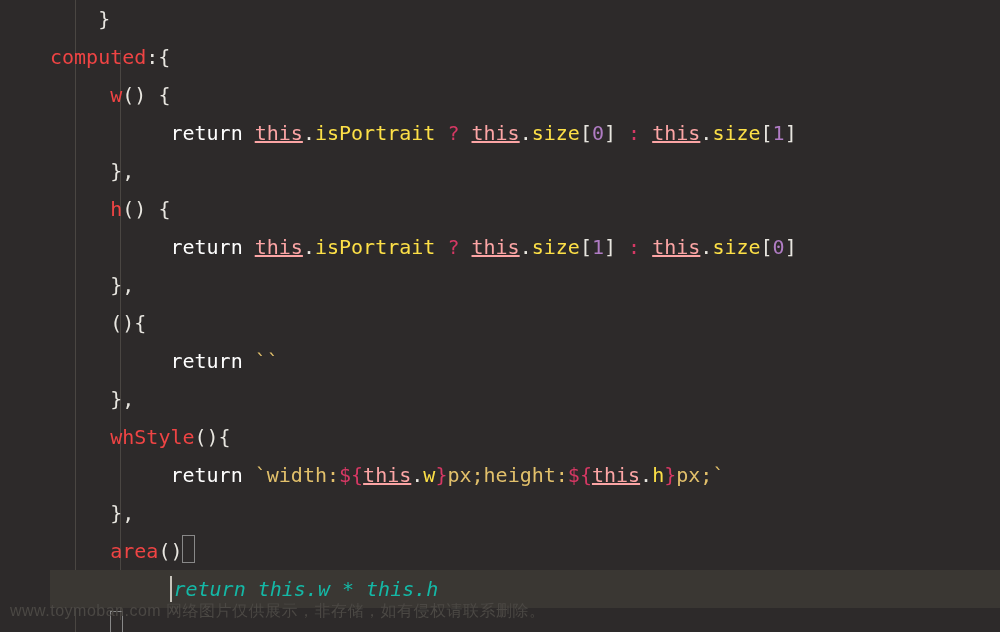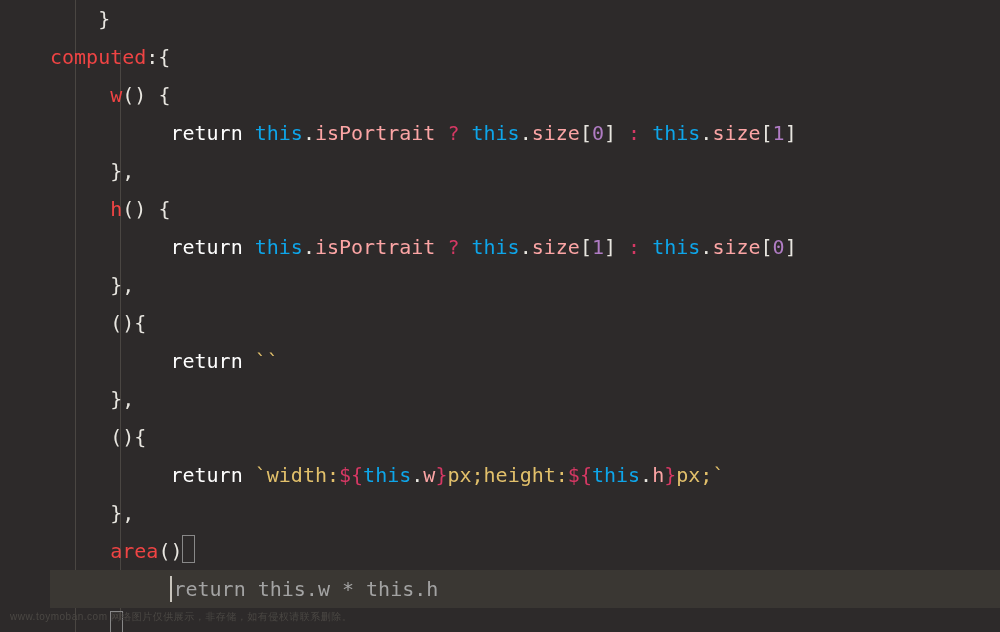--- a/index.html
+++ b/index.html
@@ -30,33 +30,34 @@
     width: 1px;
     background: #4a4642;
     top: 0;
     bottom: 0;
   }
   .g1 { left: 75px; height: 632px; top: 0; }
   .g2 { left: 120px; height: 570px; top: 50px; }
   
   .kw   { color: #ffffff; text-align: center; }
   .fn   { color: #ef4444; }
-  .id   { color: #fca5a5; }
-  .this { color: #0ea5e9; }
+  .id   { color: #fde047; }
+  .this { color: #fca5a5; text-decoration: underline; }
   .punc { color: #e8e6e0; }
   .op   { color: #d63864; }
   .num  { color: #b07cc4; }
   .str  { color: #e2c06b; }
   .tmpl { color: #d63864; }
   .suggestion-line {
     background: #3a3733;
     height: 38px;
   }
   .suggestion {
-    color: #a3a3a3;
+    color: #14b8a6;
+    font-style: italic;
   }
   .cursor-box {
     display: inline-block;
     border: 1px solid #888;
     width: 13px;
     height: 28px;
     vertical-align: middle;
     margin-top: -4px;
   }
   .cursor-bar {
@@ -64,21 +65,21 @@
     width: 2px;
     height: 26px;
     background: #c8c4bc;
     vertical-align: middle;
     margin-right: 1px;
   }
   .watermark {
     position: absolute;
     bottom: 6px;
     left: 10px;
-    font-size: 10px;
+    font-size: 16px;
     color: #4b4844;
     font-family: sans-serif;
     letter-spacing: 0.5px;
   }
 </style>
 </head>
 <body>
 
 <div class="editor">
   <div class="indent-guide g1"></div>
@@ -99,21 +100,21 @@
   <div class="line"><span>          </span><span class="kw">return</span><span> </span><span class="this">this</span><span class="punc">.</span><span class="id">isPortrait</span><span> </span><span class="op">?</span><span> </span><span class="this">this</span><span class="punc">.</span><span class="id">size</span><span class="punc">[</span><span class="num">1</span><span class="punc">]</span><span> </span><span class="op">:</span><span> </span><span class="this">this</span><span class="punc">.</span><span class="id">size</span><span class="punc">[</span><span class="num">0</span><span class="punc">]</span></div>
 
   <div class="line"><span>     </span><span class="punc">},</span></div>
 
   <div class="line"><span>     </span><span class="punc">()</span><span class="punc">{</span></div>
 
   <div class="line"><span>          </span><span class="kw">return</span><span> </span><span class="str">`</span><span class="str">`</span></div>
 
   <div class="line"><span>     </span><span class="punc">},</span></div>
 
-  <div class="line"><span>     </span><span class="punc">()</span><span class="punc">{</span></div>
+  <div class="line"><span>     </span><span class="fn">whStyle</span><span class="punc">()</span><span class="punc">{</span></div>
 
   <div class="line"><span>          </span><span class="kw">return</span><span> </span><span class="str">`</span><span class="str">width:</span><span class="tmpl">${</span><span class="this">this</span><span class="punc">.</span><span class="id">w</span><span class="tmpl">}</span><span class="str">px;height:</span><span class="tmpl">${</span><span class="this">this</span><span class="punc">.</span><span class="id">h</span><span class="tmpl">}</span><span class="str">px;</span><span class="str">`</span></div>
 
   <div class="line"><span>     </span><span class="punc">},</span></div>
 
   <div class="line"><span>     </span><span class="fn">area</span><span class="punc">()</span><span class="cursor-box"></span></div>
 
   <div class="line suggestion-line"><span>          </span><span class="cursor-bar"></span><span class="suggestion">return this.w * this.h</span></div>
 
   <div class="line"><span>     </span><span class="cursor-box"></span></div>

